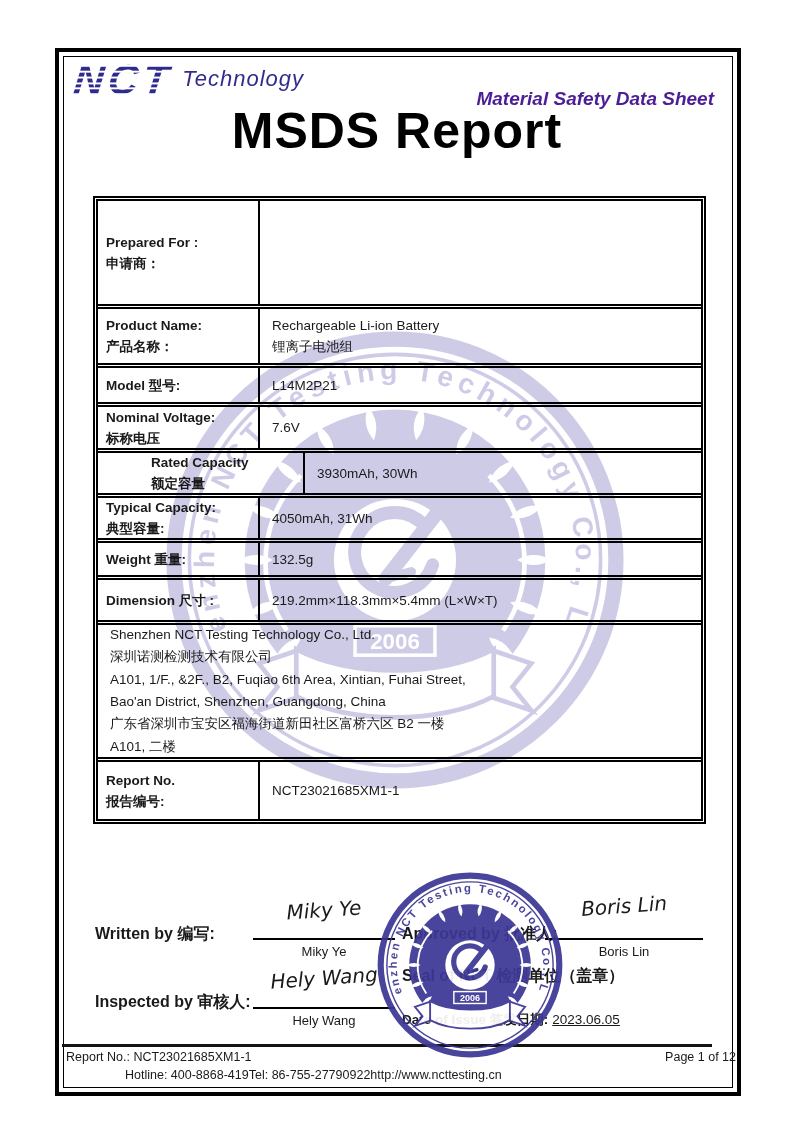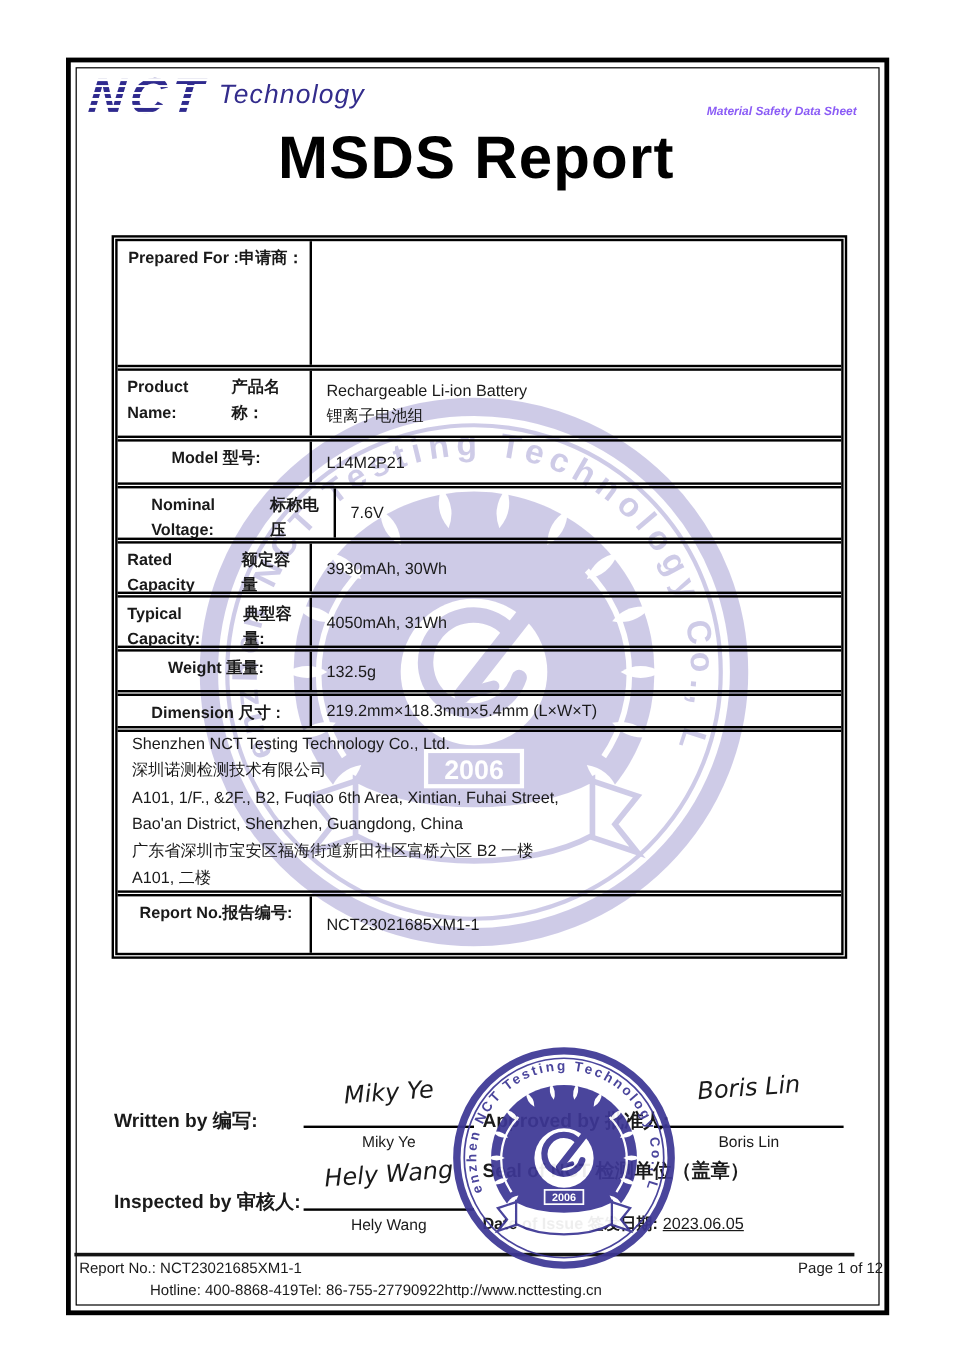--- a/index.html
+++ b/index.html
@@ -12,38 +12,38 @@
 
   
   .logo { position:absolute; left:74px; top:56px; white-space:nowrap; }
   .logo-nct {
     display:inline-block; font-style:italic; font-weight:800; font-size:42px; letter-spacing:4px;
     font-family:"Liberation Sans", sans-serif; transform:skewX(-6deg);
     background-image:repeating-linear-gradient(to bottom, #2f2a8e 0 3.6px, rgba(255,255,255,0) 3.6px 5.6px);
     -webkit-background-clip:text; background-clip:text; color:transparent;
   }
   .logo-tech { display:inline-block; font-style:italic; font-weight:400; font-size:22px; color:#332c8c; margin-left:10px; letter-spacing:1px; vertical-align:8px; }
-  .sheet-label { position:absolute; right:80px; top:88px; font-weight:700; font-style:italic; font-size:10px; color:#8b5cf6; }
+  .sheet-label { position:absolute; right:80px; top:88px; font-weight:700; font-style:italic; font-size:19px; color:#4c1d95; }
   .title { position:absolute; left:0; right:0; top:102px; text-align:center; font-weight:700; font-size:50px; letter-spacing:1px; color:#000; }
 
   
   .watermark { position:absolute; left:160px; top:325px; width:470px; height:470px; color:#8d85c8; opacity:0.42; z-index:1; }
   .stamp { position:absolute; left:375px; top:870px; width:190px; height:190px; color:#3d3795; opacity:0.93; z-index:6; }
 
   
   .report-table { position:absolute; left:93px; top:196px; width:613px; border:5px double #000; z-index:2; background:transparent; }
   .trow { display:flex; border-bottom:5px double #000; }
   .trow:last-child { border-bottom:none; }
-  .tlabel { width:162px; border-right:2px solid #000; padding:3px 4px 3px 8px; display:flex; flex-direction:row; justify-content:center; font-weight:700; font-size:13.5px; line-height:21px; }
+  .tlabel { width:162px; border-right:2px solid #000; padding:3px 4px 3px 8px; display:flex; flex-direction:column; justify-content:center; font-weight:700; font-size:13.5px; line-height:21px; }
   .tvalue { flex:1; padding:3px 6px 3px 12px; display:flex; flex-direction:column; justify-content:center; font-size:13.5px; line-height:21px; }
   .r0 { height:108px; } .r0 .tvalue { line-height:21.5px; }
-  .r1 { height:59px; }  .r2 { height:39px; } .r3 { height:46px;padding-left:20px; }
-  .r4 { height:45px; }  .r5 { height:45px; } .r6 { height:37px; }
-  .r7 { height:30px; }  .r8 { height:137px; } .r8 .tvalue { line-height:22.4px; }
-  .r9 { height:47px; }
+  .r1 { height:59px; }  .r2 { height:39px; } .r3 { height:46px; }
+  .r4 { height:45px;padding-left:45px; }  .r5 { height:45px; } .r6 { height:37px; }
+  .r7 { height:45px; }  .r8 { height:137px; } .r8 .tvalue { line-height:22.4px; }
+  .r9 { height:57px; }
 
   
   .sig-label { position:absolute; font-weight:700; font-size:16px; z-index:2; white-space:nowrap; }
   .sig-line { position:absolute; border-bottom:2px solid #000; z-index:2; }
   .sig-script { position:absolute; text-align:center; font-style:italic; font-size:20px; font-family:"DejaVu Sans", sans-serif; transform:rotate(-4deg); z-index:2; white-space:nowrap; }
   .sig-name { position:absolute; text-align:center; font-size:13px; z-index:2; }
   .lbl-written { left:95px; top:924px; }
   .line-written { left:253px; top:938px; width:142px; }
   .sig-written { left:253px; top:898px; width:142px; }
   .name-written { left:253px; top:944px; width:142px; }

